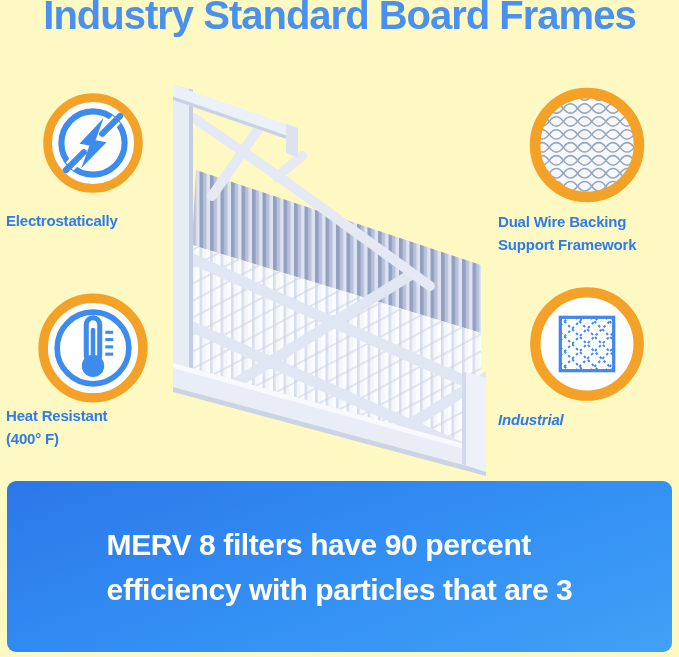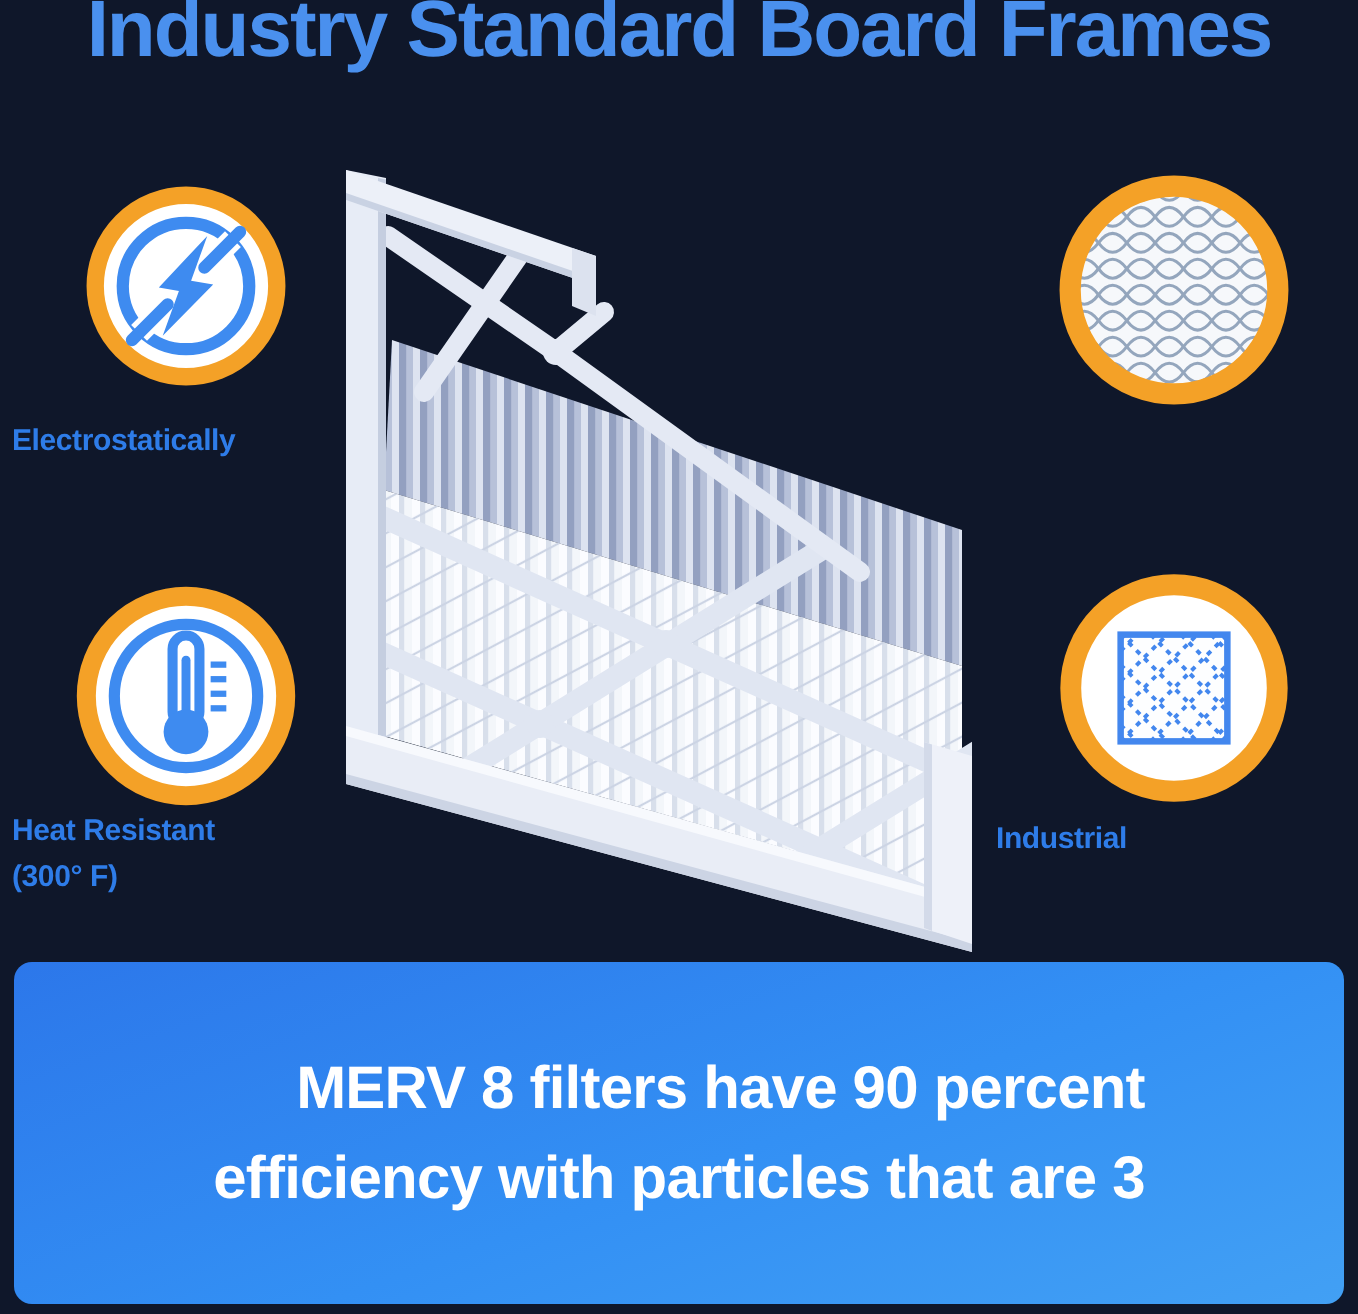--- a/index.html
+++ b/index.html
@@ -1,47 +1,47 @@
 <!DOCTYPE html>
 <html><head>
 <meta charset="utf-8">
 <style>
   html,body{margin:0;padding:0;background:#ffffff;}
   .canvas{
-    position:relative;width:679px;height:657px;overflow:hidden;background:#0f172a;
+    position:relative;width:679px;height:657px;overflow:hidden;background:#fef9c3;
     font-family:"Liberation Sans",sans-serif;
   }
   .title{
     position:absolute;top:-7px;left:0;width:679px;margin:0;text-align:center;
     font-size:40px;font-weight:700;letter-spacing:-1px;color:#4a90ee;line-height:1.1;
   }
   .feature{position:absolute;}
   .feature .icon-wrap{display:flex;justify-content:center;}
   .feature .label{margin:0;font-size:15px;font-weight:700;letter-spacing:-0.2px;
     color:#2e7ce8;line-height:1.5;}
   .feature .label span{display:block;}
   .f-tl{left:6px;top:92px;width:174px;}
   .f-tl .icon-wrap svg{width:102px;height:102px;}
   .f-tl .label{margin-top:16px;}
   .f-tr{left:498px;top:86px;width:178px;}
   .f-tr .icon-wrap svg{width:118px;height:118px;}
   .f-tr .label{margin-top:7px;}
   .f-bl{left:6px;top:292px;width:174px;}
   .f-bl .icon-wrap svg{width:112px;height:112px;}
   .f-bl .label{margin-top:1px;}
-  .f-br{left:498px;top:286px;width:178px;}
+  .f-br{left:498px;top:286px;width:178px;font-style:italic;}
   .f-br .icon-wrap svg{width:116px;height:116px;}
   .f-br .label{margin-top:7px;}
   .filter-art{position:absolute;left:158px;top:68px;width:348px;height:412px;}
   .banner{
     position:absolute;left:7px;top:481px;width:665px;height:171px;border-radius:9px;
     background:linear-gradient(160deg,#2c77ea 0%,#3390f4 55%,#42a0f4 100%);
     display:flex;flex-direction:column;justify-content:center;align-items:center;
   }
-  .banner p{margin:0;text-align:right;color:#ffffff;font-size:30px;font-weight:700;
+  .banner p{margin:0;text-align:left;color:#ffffff;font-size:30px;font-weight:700;
     letter-spacing:-0.4px;line-height:45px;}
   .banner p span{display:block;}
 </style>
 </head>
 <body>
 
 <div class="canvas">
 
   <h1 class="title">Industry Standard Board Frames</h1>
 
@@ -85,39 +85,43 @@
           <path d="M-6,63 q6,-8 12,0 t12,0 t12,0 t12,0 t12,0 t12,0 t12,0 t12,0 t12,0 t12,0"></path>
           <path d="M-6,63 q6,8 12,0 t12,0 t12,0 t12,0 t12,0 t12,0 t12,0 t12,0 t12,0 t12,0"></path>
           <path d="M-6,74 q6,-8 12,0 t12,0 t12,0 t12,0 t12,0 t12,0 t12,0 t12,0 t12,0 t12,0"></path>
           <path d="M-6,74 q6,8 12,0 t12,0 t12,0 t12,0 t12,0 t12,0 t12,0 t12,0 t12,0 t12,0"></path>
           <path d="M-6,85 q6,-8 12,0 t12,0 t12,0 t12,0 t12,0 t12,0 t12,0 t12,0 t12,0 t12,0"></path>
           <path d="M-6,85 q6,8 12,0 t12,0 t12,0 t12,0 t12,0 t12,0 t12,0 t12,0 t12,0 t12,0"></path>
         </g>
         <circle cx="50" cy="50" r="44" fill="none" stroke="#f4a127" stroke-width="9"></circle>
       </svg>
     </div>
+    <p class="label">
+      <span>Dual Wire Backing</span>
+      <span>Support Framework</span>
+    </p>
   </section>
 
   <section class="feature f-bl">
     <div class="icon-wrap">
       <svg viewBox="0 0 100 100">
         <circle cx="50" cy="50" r="44.5" fill="#ffffff" stroke="#f4a127" stroke-width="8.5"></circle>
         <circle cx="50" cy="50" r="32" fill="none" stroke="#3e8bf0" stroke-width="5"></circle>
         <rect x="44" y="23" width="12" height="40" rx="6" fill="#ffffff" stroke="#3e8bf0" stroke-width="4.5"></rect>
         <line x1="50" y1="34" x2="50" y2="60" stroke="#3e8bf0" stroke-width="4" stroke-linecap="round"></line>
         <circle cx="50" cy="66" r="10" fill="#3e8bf0"></circle>
         <line x1="61" y1="36" x2="68" y2="36" stroke="#3e8bf0" stroke-width="2.8"></line>
         <line x1="61" y1="42.5" x2="68" y2="42.5" stroke="#3e8bf0" stroke-width="2.8"></line>
         <line x1="61" y1="49" x2="68" y2="49" stroke="#3e8bf0" stroke-width="2.8"></line>
         <line x1="61" y1="55.5" x2="68" y2="55.5" stroke="#3e8bf0" stroke-width="2.8"></line>
       </svg>
     </div>
     <p class="label">
       <span>Heat Resistant</span>
-      <span>(300° F)</span>
+      <span>(400° F)</span>
     </p>
   </section>
 
   <section class="feature f-br">
     <div class="icon-wrap">
       <svg viewBox="0 0 100 100">
         <circle cx="50" cy="50" r="44.5" fill="#ffffff" stroke="#f4a127" stroke-width="9"></circle>
         <rect x="27" y="27" width="46" height="46" fill="#fdfeff" stroke="#4387ee" stroke-width="2.8"></rect>
         <g stroke="#4387ee" stroke-width="1.7" stroke-dasharray="2.2 2.6" fill="none">
           <line x1="66" y1="27" x2="73" y2="34"></line>

